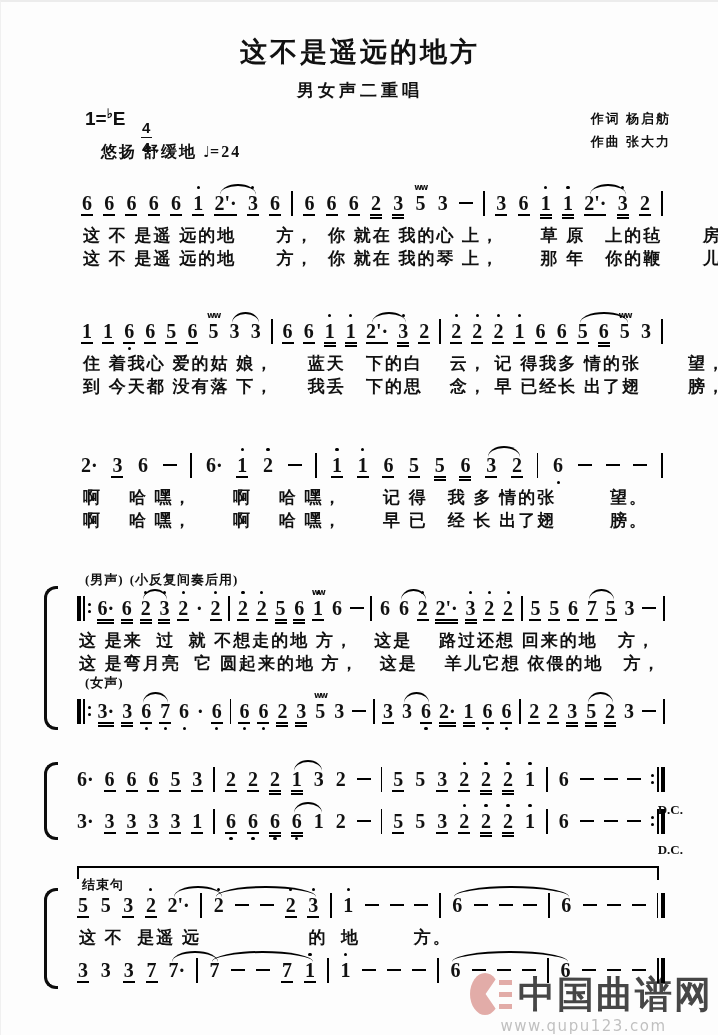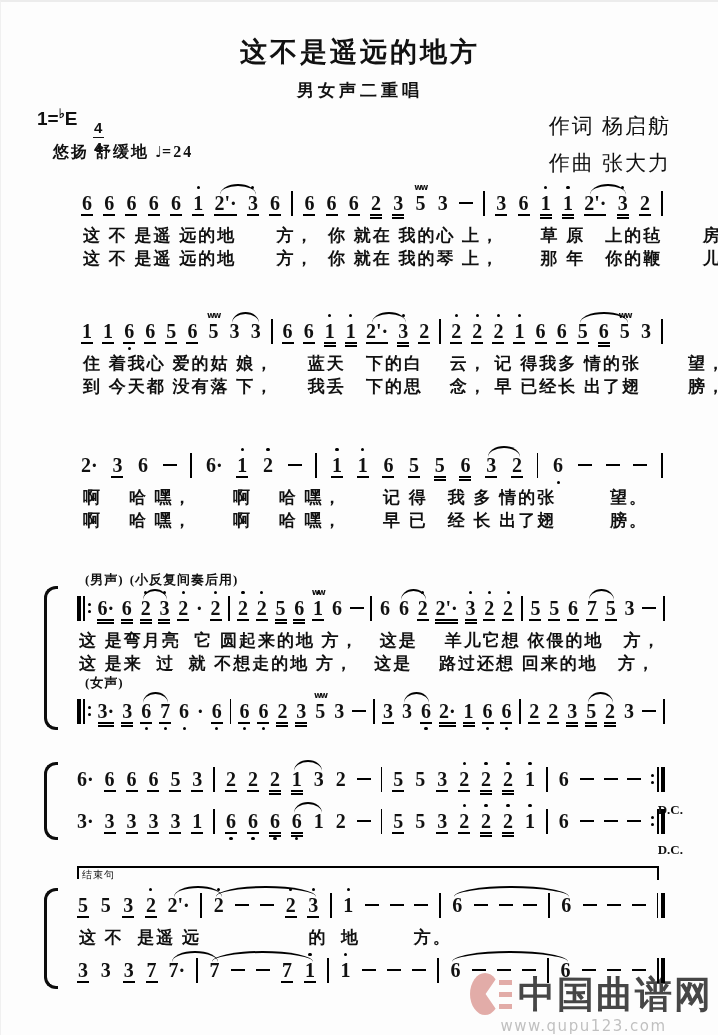--- a/index.html
+++ b/index.html
@@ -5,28 +5,28 @@
   html,body{margin:0;padding:0}
   body{
     width:718px;height:1035px;position:relative;overflow:hidden;
     background:#fdfdfd;color:#111;
     font-family:"Liberation Sans",sans-serif;
     border-top:2px solid #ececec;border-left:1px solid #f0f0f0;
   }
   
   .title{text-align:center;font-size:27px;font-weight:bold;letter-spacing:3px;margin-top:32px}
   .subtitle{text-align:center;font-family:"Liberation Serif",serif;font-weight:bold;font-size:17px;letter-spacing:4px;margin-top:9px}
-  .meta{position:relative;height:66px;margin:4px 48px 0 36px}
+  .meta{position:relative;height:66px;margin:4px 48px 0 84px}
   .key{position:absolute;left:0;top:0;font-weight:bold;font-size:19px;font-family:"Liberation Sans",sans-serif}
   .key .flat{font-size:13px;vertical-align:7px}
   .frac{display:inline-flex;flex-direction:column;align-items:center;margin-left:10px;vertical-align:-8px;line-height:1;font-size:15px;font-weight:bold}
   .frac .fbar{width:11px;height:1.5px;background:#111;margin:1.5px 0}
   .tempo{position:absolute;left:16px;top:36px;font-family:"Liberation Serif",serif;font-weight:bold;font-size:16px;letter-spacing:2px}
   .tempo .qn{font-family:"DejaVu Sans",sans-serif;font-size:15px;letter-spacing:0}
-  .credits{position:absolute;right:0;top:2px;font-family:"Liberation Serif",serif;font-weight:normal;font-size:21px;line-height:1.75;letter-spacing:2px;text-align:right}
+  .credits{position:absolute;right:0;top:2px;font-family:"Liberation Serif",serif;font-weight:bold;font-size:13px;line-height:1.75;letter-spacing:2px;text-align:right}
   
   .sys{margin-left:80px;margin-right:56px;position:relative}
   .bsys{margin-left:76px;margin-right:54px;position:relative}
   .mline{position:relative;display:flex;justify-content:space-between;align-items:center;height:42px}
   .tk{position:relative;flex:0 0 auto}
   .n{font-family:"Liberation Serif",serif;font-weight:bold;font-size:20px;line-height:22px;min-width:12px;text-align:center}
   .u1{border-bottom:2px solid #000;margin-top:2px}
   .u2{border-bottom:5px double #000;margin-top:5px}
   .hi::before{content:'';position:absolute;top:-6px;left:50%;margin-left:-1.6px;width:3.2px;height:3.2px;border-radius:50%;background:#000}
   .lo::after{content:'';position:absolute;bottom:-8px;left:50%;margin-left:-1.6px;width:3.2px;height:3.2px;border-radius:50%;background:#000}
@@ -40,21 +40,21 @@
   .rdots b{width:3px;height:3px;border-radius:50%;background:#000;display:block}
   .arc{position:absolute;top:2px;height:9px;border-top:2.2px solid #000;border-radius:100% 100% 0 0/200% 200% 0 0}
   .lyr{font-weight:bold;font-size:17px;letter-spacing:2px;white-space:pre;line-height:23px;margin-left:2px}
   .vlabels{font-family:"Liberation Serif",serif;font-weight:bold;font-size:13px;letter-spacing:1px;height:15px;line-height:15px;margin-left:8px}
   .hint{margin-left:6px}
   .vbracket{position:absolute;left:-33px;width:11px;border-left:3px solid #0d0d0d;border-top:3px solid #0d0d0d;border-bottom:3px solid #0d0d0d;border-radius:12px 0 0 12px}
   .dc{position:absolute;font-family:"Liberation Serif",serif;font-weight:bold;font-size:13px;right:-18px}
   .endbracket{position:relative;height:16px;border-top:2px solid #000;margin:0 6px 0 0}
   .endbracket::before{content:'';position:absolute;left:0;top:0;height:11px;border-left:2px solid #000}
   .endbracket::after{content:'';position:absolute;right:0;top:0;height:12px;border-right:2px solid #000}
-  .endlabel{position:absolute;left:5px;top:0;font-family:"Liberation Serif",serif;font-weight:normal;font-size:10px;letter-spacing:1px}
+  .endlabel{position:absolute;left:5px;top:8px;font-family:"Liberation Serif",serif;font-weight:bold;font-size:13px;letter-spacing:1px}
   
   .mtA{margin-top:10px}.mtB{margin-top:40px}.mtC{margin-top:46px}
   .mtD{margin-top:40px}.mtE{margin-top:26px}.mtF{margin-top:24px}
   
   .wm{position:absolute;right:6px;bottom:0;text-align:center;opacity:.72}
   .wm-row{display:flex;align-items:center;justify-content:flex-end}
   .wm-icon{position:relative;width:46px;height:46px;display:inline-block;margin-right:4px}
   .wm-icon::before{content:'';position:absolute;left:2px;top:2px;width:30px;height:42px;background:#d98e88;border-radius:50%;clip-path:polygon(0 0,100% 0,52% 50%,100% 100%,0 100%)}
   .wm-icon::after{content:'';position:absolute;right:2px;top:9px;width:13px;height:30px;
     background:linear-gradient(#d98e88 0 5px,transparent 5px 12px,#d98e88 12px 17px,transparent 17px 24px,#d98e88 24px 29px,transparent 29px)}
@@ -264,22 +264,22 @@
       <span class="tk n u1">5</span>
       <span class="tk n">3</span>
       <span class="tk dash"></span>
       <span class="tk barwrap">
         <i class="bl"></i>
       </span>
       <i class="arc" style="left: 66px; width: 24px;"></i>
       <i class="arc" style="left: 324px; width: 25px;"></i>
       <i class="arc" style="left: 512px; width: 25px;"></i>
     </div>
+  <div class="lyr">这 是来  过  就 不想走的地 方，   这是    路过还想 回来的地   方，</div>
   <div class="lyr">这 是弯月亮  它 圆起来的地 方，   这是    羊儿它想 依偎的地   方，</div>
-  <div class="lyr">这 是来  过  就 不想走的地 方，   这是    路过还想 回来的地   方，</div>
   <div class="vlabels">
     <span>(女声)</span>
   </div>
   <div class="mline">
       <span class="tk barwrap">
         <i class="bl t3"></i>
         <i class="bl"></i>
         <i class="rdots">
           <b></b>
           <b></b>

